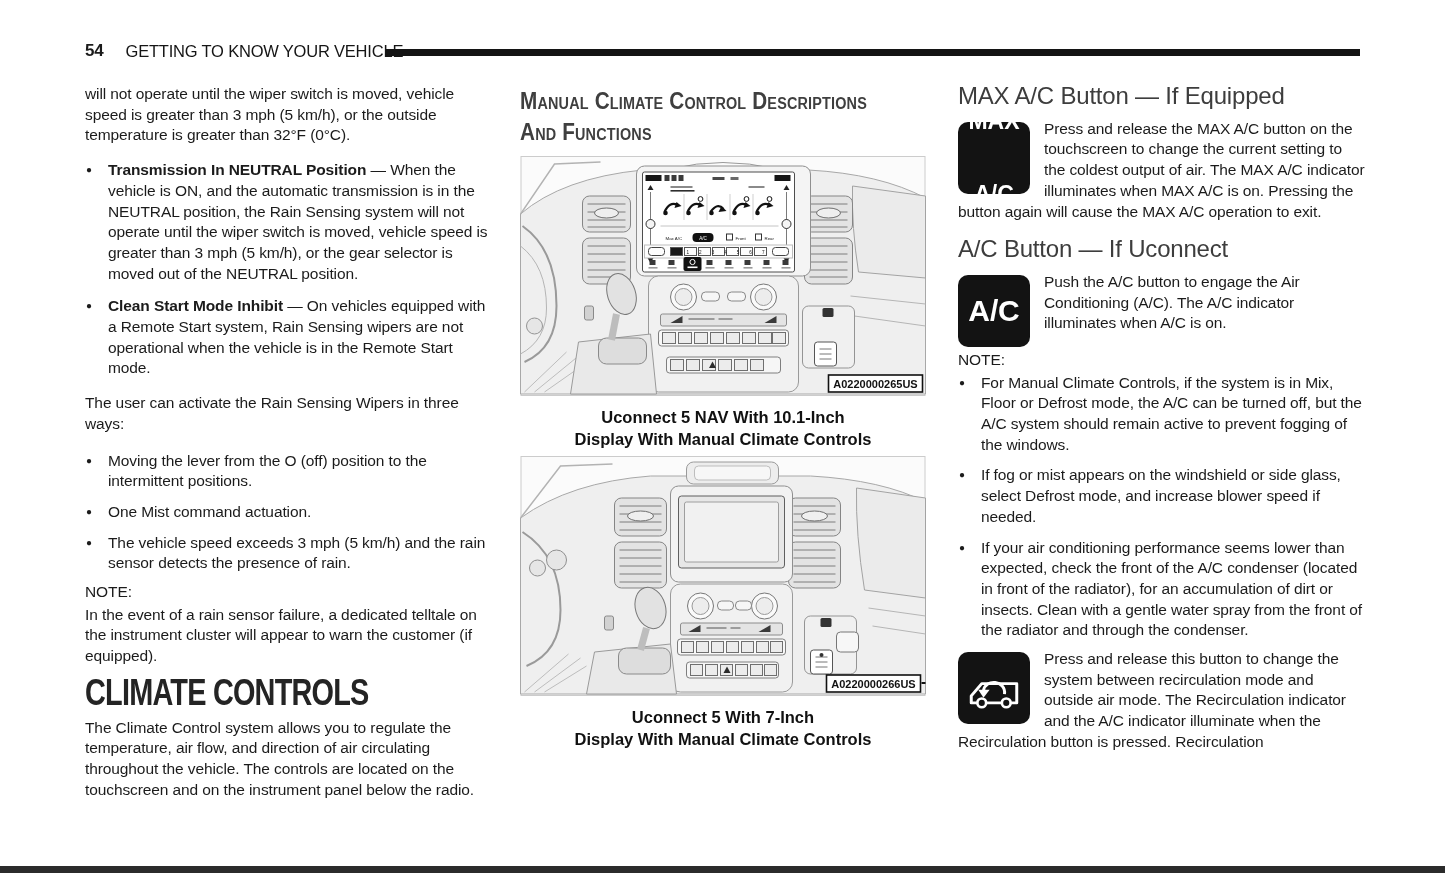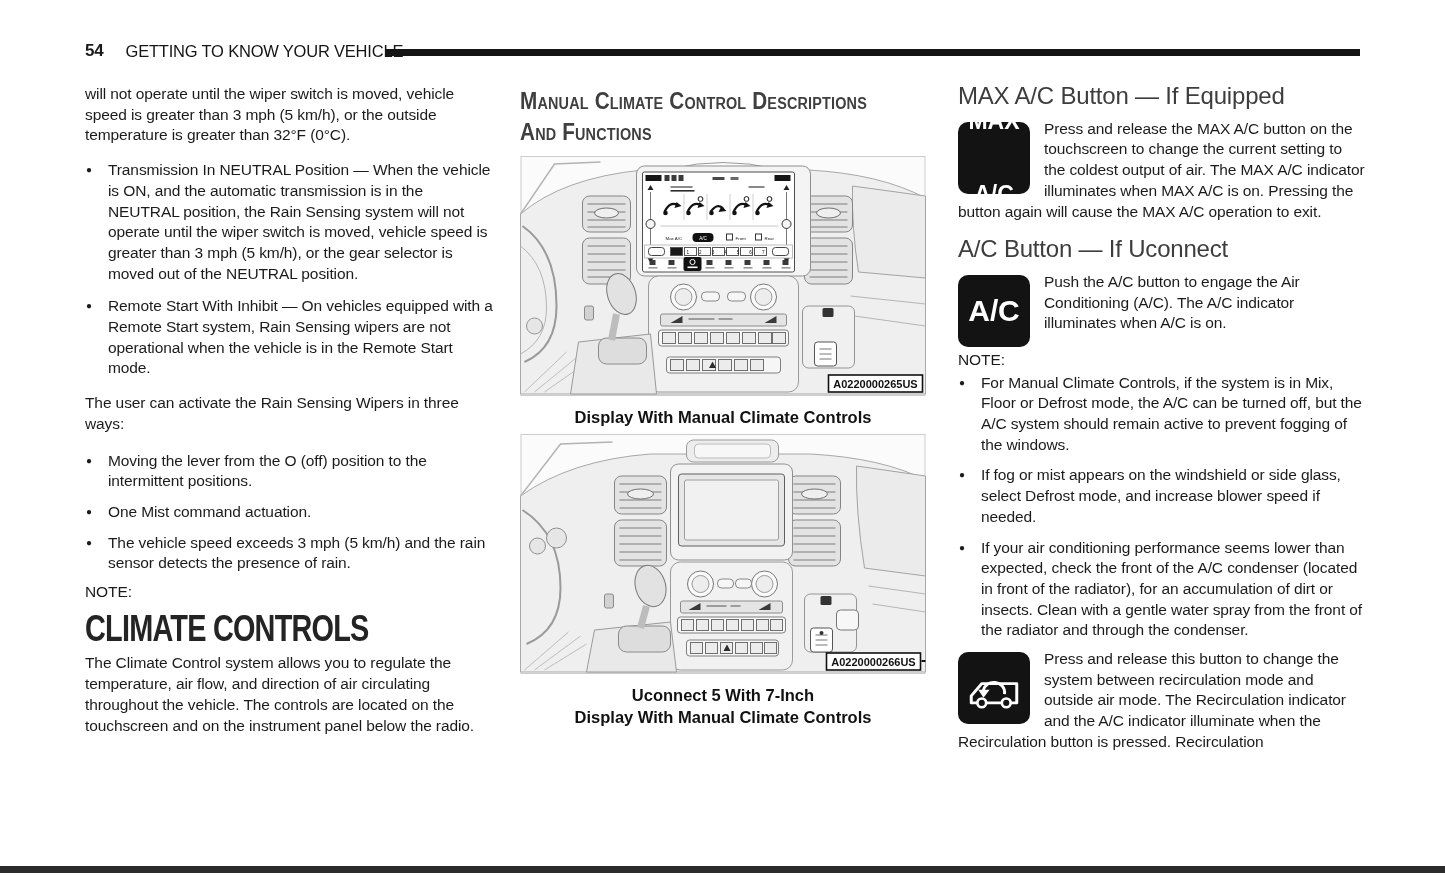--- a/index.html
+++ b/index.html
@@ -16,21 +16,21 @@
   .bottom-rule{position:absolute;top:866px;left:0;width:1445px;height:7px;background:#2b2b2b;}
   
   .col{position:absolute;top:84px;}
   .col-left{left:85px;width:412px;}
   .col-mid{left:520px;width:406px;top:86px;}
   .col-right{left:958px;width:407px;top:86px;}
   p{margin:0 0 14px 0;}
   .bullet{display:flex;margin:0 0 12px 0;}
   .bullet .dot{flex:none;width:22px;font-size:10px;line-height:20.7px;padding-left:1px;}
   .bullet .btxt{flex:1;}
-  b.lead{font-weight:normal;}
+  b.lead{font-weight:bold;}
   .note-label{font-weight:normal;margin:0 0 2px 0;clear:left;}
   
   .big-heading{
     font-size:37px;font-weight:bold;color:#242424;letter-spacing:-1px;
     transform:scaleX(0.78);transform-origin:0 50%;white-space:nowrap;
     margin:16px 0 14px 0;
   }
   
   .mid-heading{
     font-variant:small-caps;font-weight:bold;color:#3f3f3f;font-size:23px;
@@ -67,39 +67,40 @@
 <div class="col col-left txt">
   <p>will not operate until the wiper switch is moved, vehicle speed is greater than 3 mph (5 km/h), or the outside temperature is greater than 32°F (0°C).</p>
 
   <div class="bullet">
     <span class="dot">●</span>
     <span class="btxt"><b class="lead">Transmission In NEUTRAL Position</b><span> — When the vehicle is ON, and the automatic transmission is in the NEUTRAL position, the Rain Sensing system will not operate until the wiper switch is moved, vehicle speed is greater than 3 mph (5 km/h), or the gear selector is moved out of the NEUTRAL position.</span></span>
   </div>
 
   <div class="bullet" style="margin-bottom:14px">
     <span class="dot">●</span>
-    <span class="btxt"><b class="lead">Remote Start With Inhibit</b><span> — On vehicles equipped with a Remote Start system, Rain Sensing wipers are not operational when the vehicle is in the Remote Start mode.</span></span>
+    <span class="btxt"><b class="lead">Clean Start Mode Inhibit</b><span> — On vehicles equipped with a Remote Start system, Rain Sensing wipers are not operational when the vehicle is in the Remote Start mode.</span></span>
   </div>
 
   <p style="margin-bottom:16px">The user can activate the Rain Sensing Wipers in three ways:</p>
 
   <div class="bullet" style="margin-bottom:10px">
     <span class="dot">●</span>
     <span class="btxt">Moving the lever from the O (off) position to the intermittent positions.</span>
   </div>
   <div class="bullet" style="margin-bottom:10px">
     <span class="dot">●</span>
     <span class="btxt">One Mist command actuation.</span>
   </div>
   <div class="bullet" style="margin-bottom:8px">
     <span class="dot">●</span>
     <span class="btxt">The vehicle speed exceeds 3 mph (5 km/h) and the rain sensor detects the presence of rain.</span>
   </div>
 
   <div class="note-label">NOTE:</div>
+  <p style="margin-bottom:10px">In the event of a rain sensor failure, a dedicated telltale on the instrument cluster will appear to warn the customer (if equipped).</p>
 
   <div class="big-heading">CLIMATE CONTROLS</div>
   <p>The Climate Control system allows you to regulate the temperature, air flow, and direction of air circulating throughout the vehicle. The controls are located on the touchscreen and on the instrument panel below the radio.</p>
 </div>
 
 <div class="col col-mid">
   <div class="mid-heading">
     <div>Manual Climate Control Descriptions</div>
     <div>And Functions</div>
   </div>
@@ -284,20 +285,21 @@
     <rect x="302" y="152" width="11" height="9" rx="1.5" fill="#333"></rect>
     <rect x="294" y="186" width="22" height="24" rx="3" fill="#ffffff" stroke="#555"></rect>
     <path d="M299,193 h12 M299,198 h12 M299,203 h12" stroke="#777"></path>
 
     <g>
       <rect x="308" y="219" width="94" height="17" fill="#ffffff" stroke="#111" stroke-width="1.6"></rect>
       <text x="355" y="231.5" text-anchor="middle" font-size="11" font-weight="bold" fill="#111" style="font-family:'Liberation Sans',sans-serif">A0220000265US</text>
     </g>
   </svg>
   <div class="caption">
+    <div>Uconnect 5 NAV With 10.1-Inch</div>
     <div>Display With Manual Climate Controls</div>
   </div>
 
   <svg class="figure" width="406" height="240" viewBox="0 0 405 240" style="margin-top:6px">
     <rect x="0.5" y="0.5" width="404" height="239" fill="#fbfbfb" stroke="#cccccc"></rect>
     <path d="M0,238 L0,62 Q50,26 130,20 L290,20 Q362,24 405,46 L405,238 Z" fill="#efefef" stroke="#a8a8a8"></path>
     <path d="M0,62 L40,10 L92,8" fill="none" stroke="#b3b3b3" stroke-width="1.5"></path>
     <path d="M2,76 Q40,100 40,154 Q40,196 6,210" fill="none" stroke="#9a9a9a" stroke-width="2"></path>
     <circle cx="36" cy="104" r="10" fill="#e6e6e6" stroke="#8f8f8f"></circle>
     <circle cx="17" cy="112" r="8" fill="#e6e6e6" stroke="#8f8f8f"></circle>

